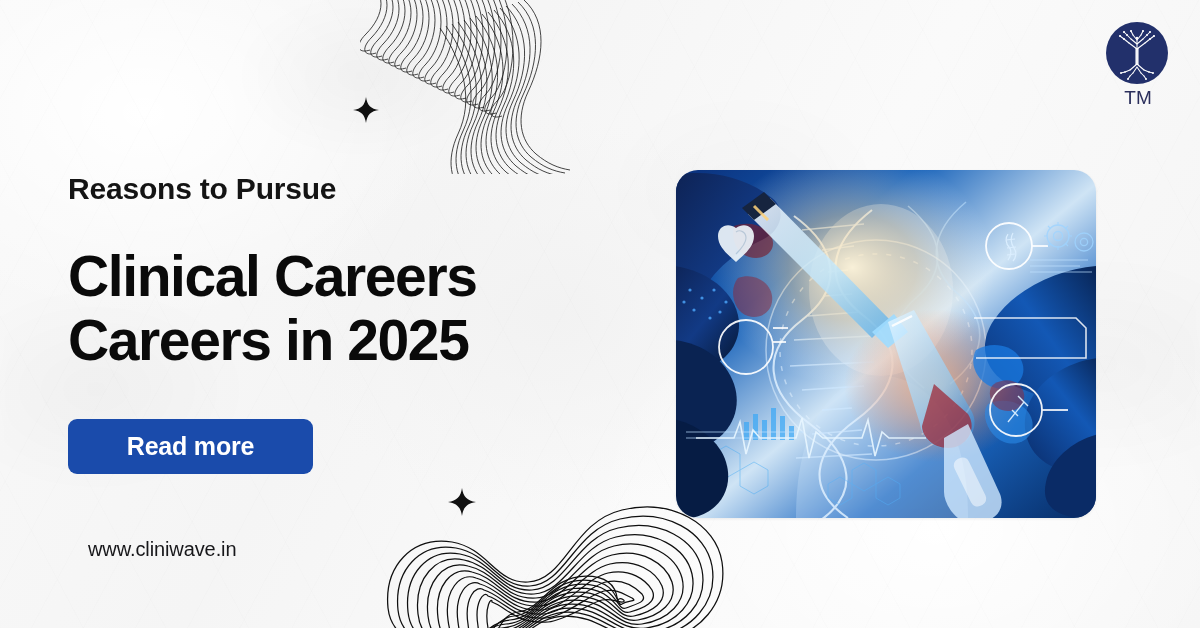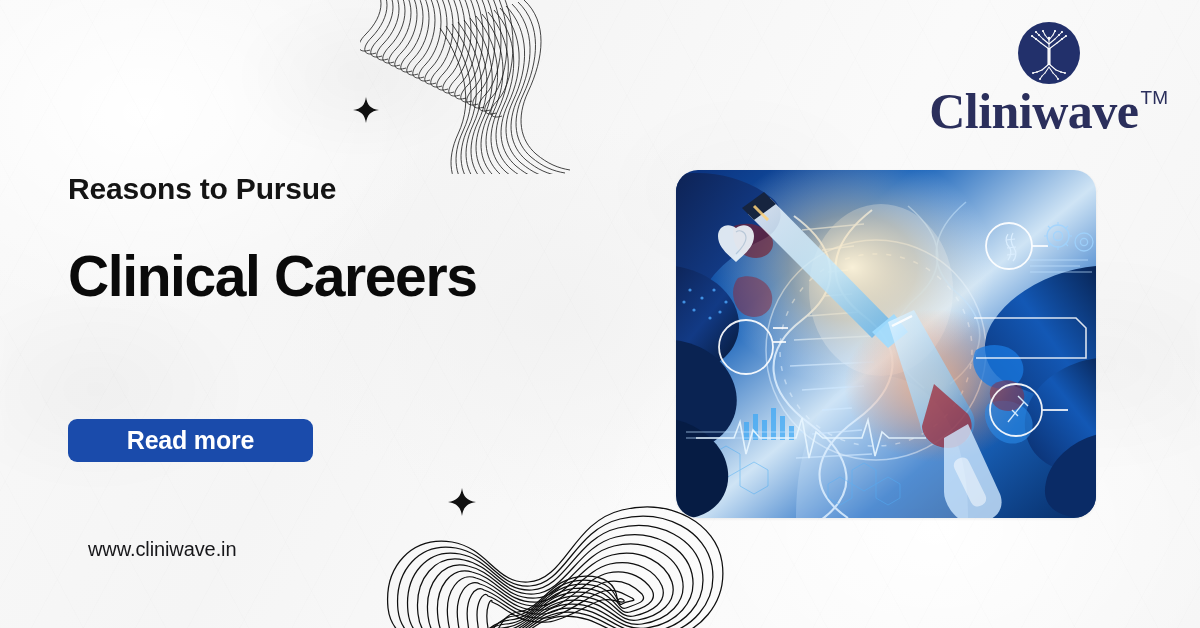--- a/index.html
+++ b/index.html
@@ -109,21 +109,21 @@
     line-height: 1.12;
     margin: 0;
   }
   #headline .hl-line { display: block; }
 
   #read-more-button {
     position: absolute;
     left: 68px;
     top: 419px;
     width: 245px;
-    height: 43px;
+    height: 55px;
     background: #1a4bab;
     border: none;
     border-radius: 9px;
     color: #ffffff;
     font-family: "Liberation Sans", sans-serif;
     font-size: 25px;
     font-weight: 600;
     letter-spacing: -0.2px;
     cursor: pointer;
     display: flex;
@@ -271,29 +271,29 @@
         <circle cx="15" cy="51" r="0.95"></circle>
           <circle cx="47" cy="51" r="0.95"></circle>
         <circle cx="22" cy="57" r="0.95"></circle>
           <circle cx="40" cy="57" r="0.95"></circle>
         <circle cx="19" cy="50" r="0.8"></circle>
           <circle cx="43" cy="50" r="0.8"></circle>
       </g>
       <rect x="29.4" y="26" width="3.2" height="17" fill="#ffffff" opacity="0.9"></rect>
     </svg>
     <div id="logo-wordmark-row">
-      <span id="logo-wordmark">Cliniwave</span>
       <span id="logo-tm">TM</span>
     </div>
   </div>
 
   <div id="copy">
     <div id="eyebrow">Reasons to Pursue</div>
     <h1 id="headline">
       <span class="hl-line">Clinical Careers</span>
+      <span class="hl-line">Careers in 2025</span>
     </h1>
   </div>
 
   <button id="read-more-button">Read more</button>
 
   <div id="site-url">www.cliniwave.in</div>
 
   <div id="hero-photo">
     <svg width="420" height="348" viewBox="0 0 420 348">
       <defs>

